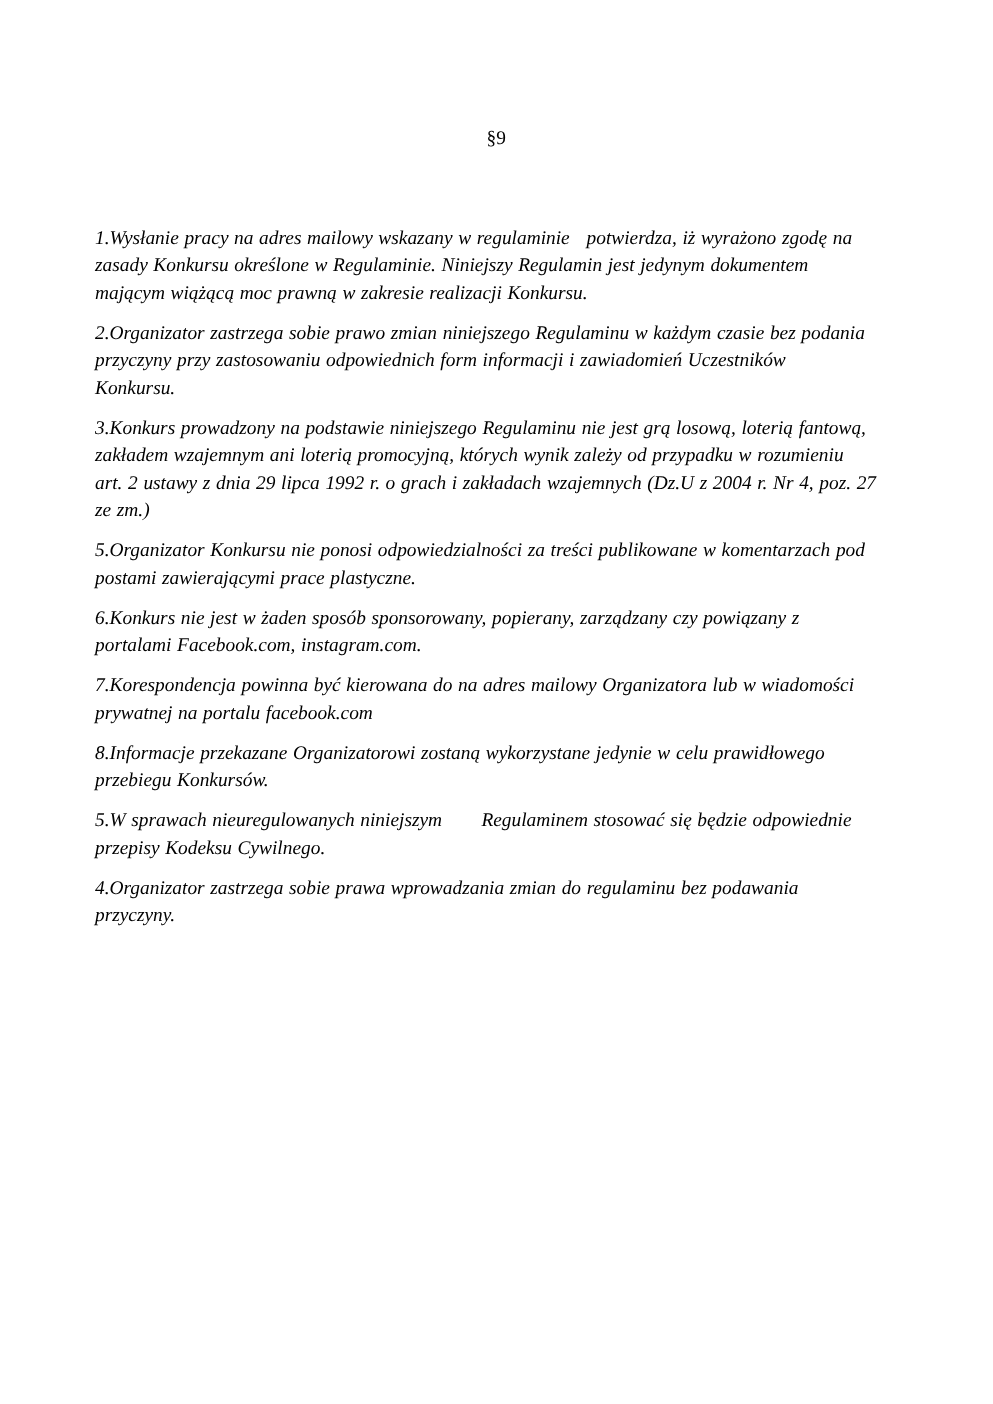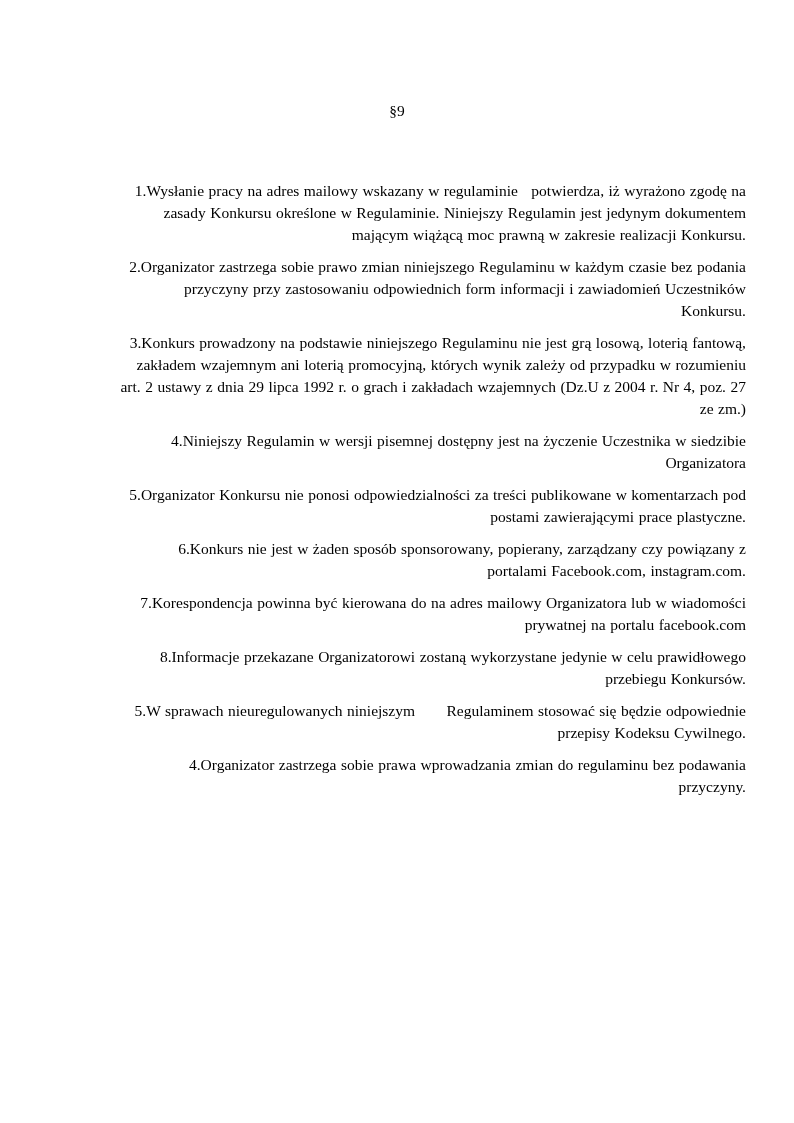--- a/index.html
+++ b/index.html
@@ -25,22 +25,23 @@
     text-align: center;
     margin: 0 28px 14px 0; 
     white-space: pre-wrap;
   }
   .heading div {
     margin: 0;
   }
   .doc-body p {
     margin: 0 0 10px 0;
     white-space: pre-wrap;      
-    text-align: right;
+    text-align: left;
     word-spacing: 0.04em;
+    font-style: italic;
   }
 </style>
 </head>
 <body>
 
 <div class="page">
 
   <div class="heading">
     <div>§9</div>
   </div>
@@ -49,22 +50,20 @@
     <p>1.Wysłanie pracy na adres mailowy wskazany w regulaminie   potwierdza, iż wyrażono zgodę na
 zasady Konkursu określone w Regulaminie. Niniejszy Regulamin jest jedynym dokumentem
 mającym wiążącą moc prawną w zakresie realizacji Konkursu.</p>
     <p>2.Organizator zastrzega sobie prawo zmian niniejszego Regulaminu w każdym czasie bez podania
 przyczyny przy zastosowaniu odpowiednich form informacji i zawiadomień Uczestników
 Konkursu.</p>
     <p>3.Konkurs prowadzony na podstawie niniejszego Regulaminu nie jest grą losową, loterią fantową,
 zakładem wzajemnym ani loterią promocyjną, których wynik zależy od przypadku w rozumieniu
 art. 2 ustawy z dnia 29 lipca 1992 r. o grach i zakładach wzajemnych (Dz.U z 2004 r. Nr 4, poz. 27
 ze zm.)</p>
-    <p>4.Niniejszy Regulamin w wersji pisemnej dostępny jest na życzenie Uczestnika w siedzibie
-Organizatora</p>
     <p>5.Organizator Konkursu nie ponosi odpowiedzialności za treści publikowane w komentarzach pod
 postami zawierającymi prace plastyczne.</p>
     <p>6.Konkurs nie jest w żaden sposób sponsorowany, popierany, zarządzany czy powiązany z
 portalami Facebook.com, instagram.com.</p>
     <p>7.Korespondencja powinna być kierowana do na adres mailowy Organizatora lub w wiadomości
 prywatnej na portalu facebook.com</p>
     <p>8.Informacje przekazane Organizatorowi zostaną wykorzystane jedynie w celu prawidłowego
 przebiegu Konkursów.</p>
     <p>5.W sprawach nieuregulowanych niniejszym       Regulaminem stosować się będzie odpowiednie
 przepisy Kodeksu Cywilnego.</p>

